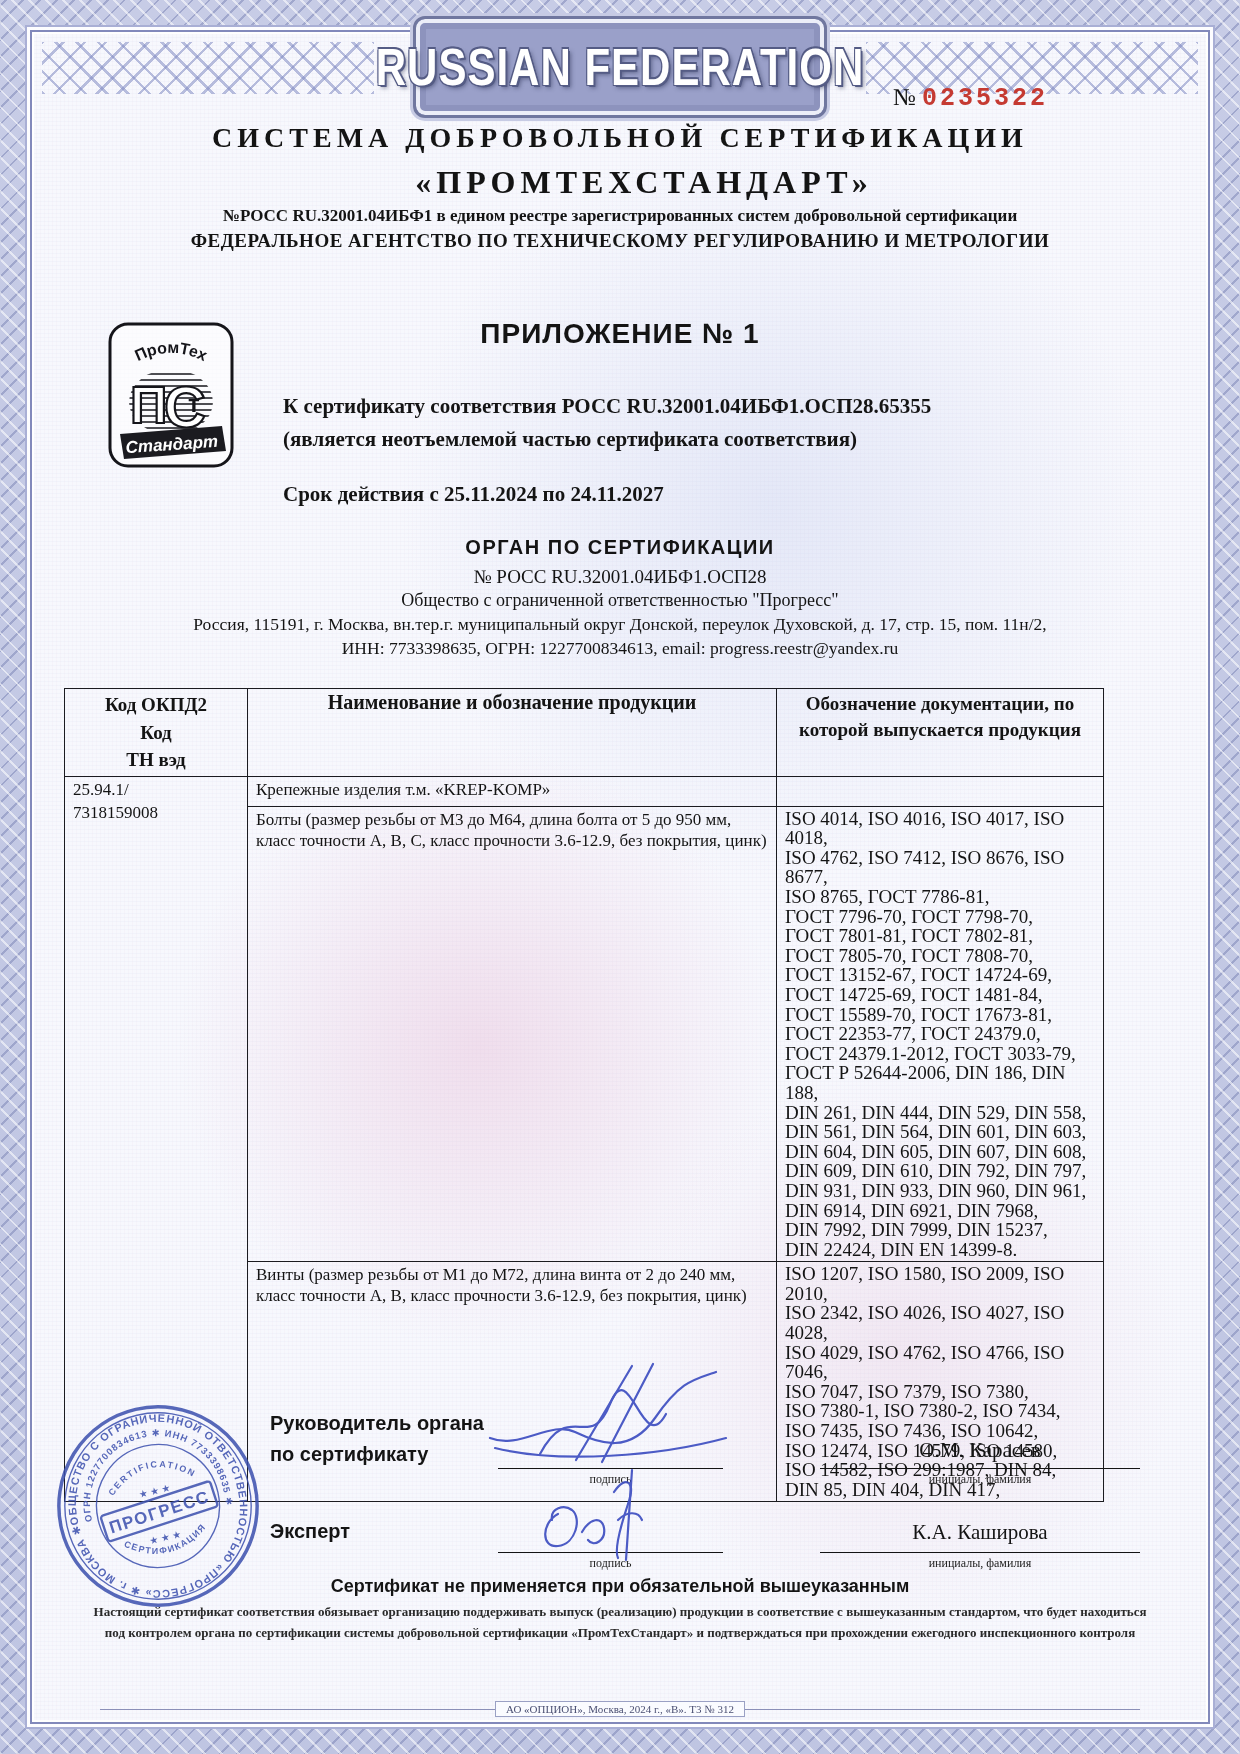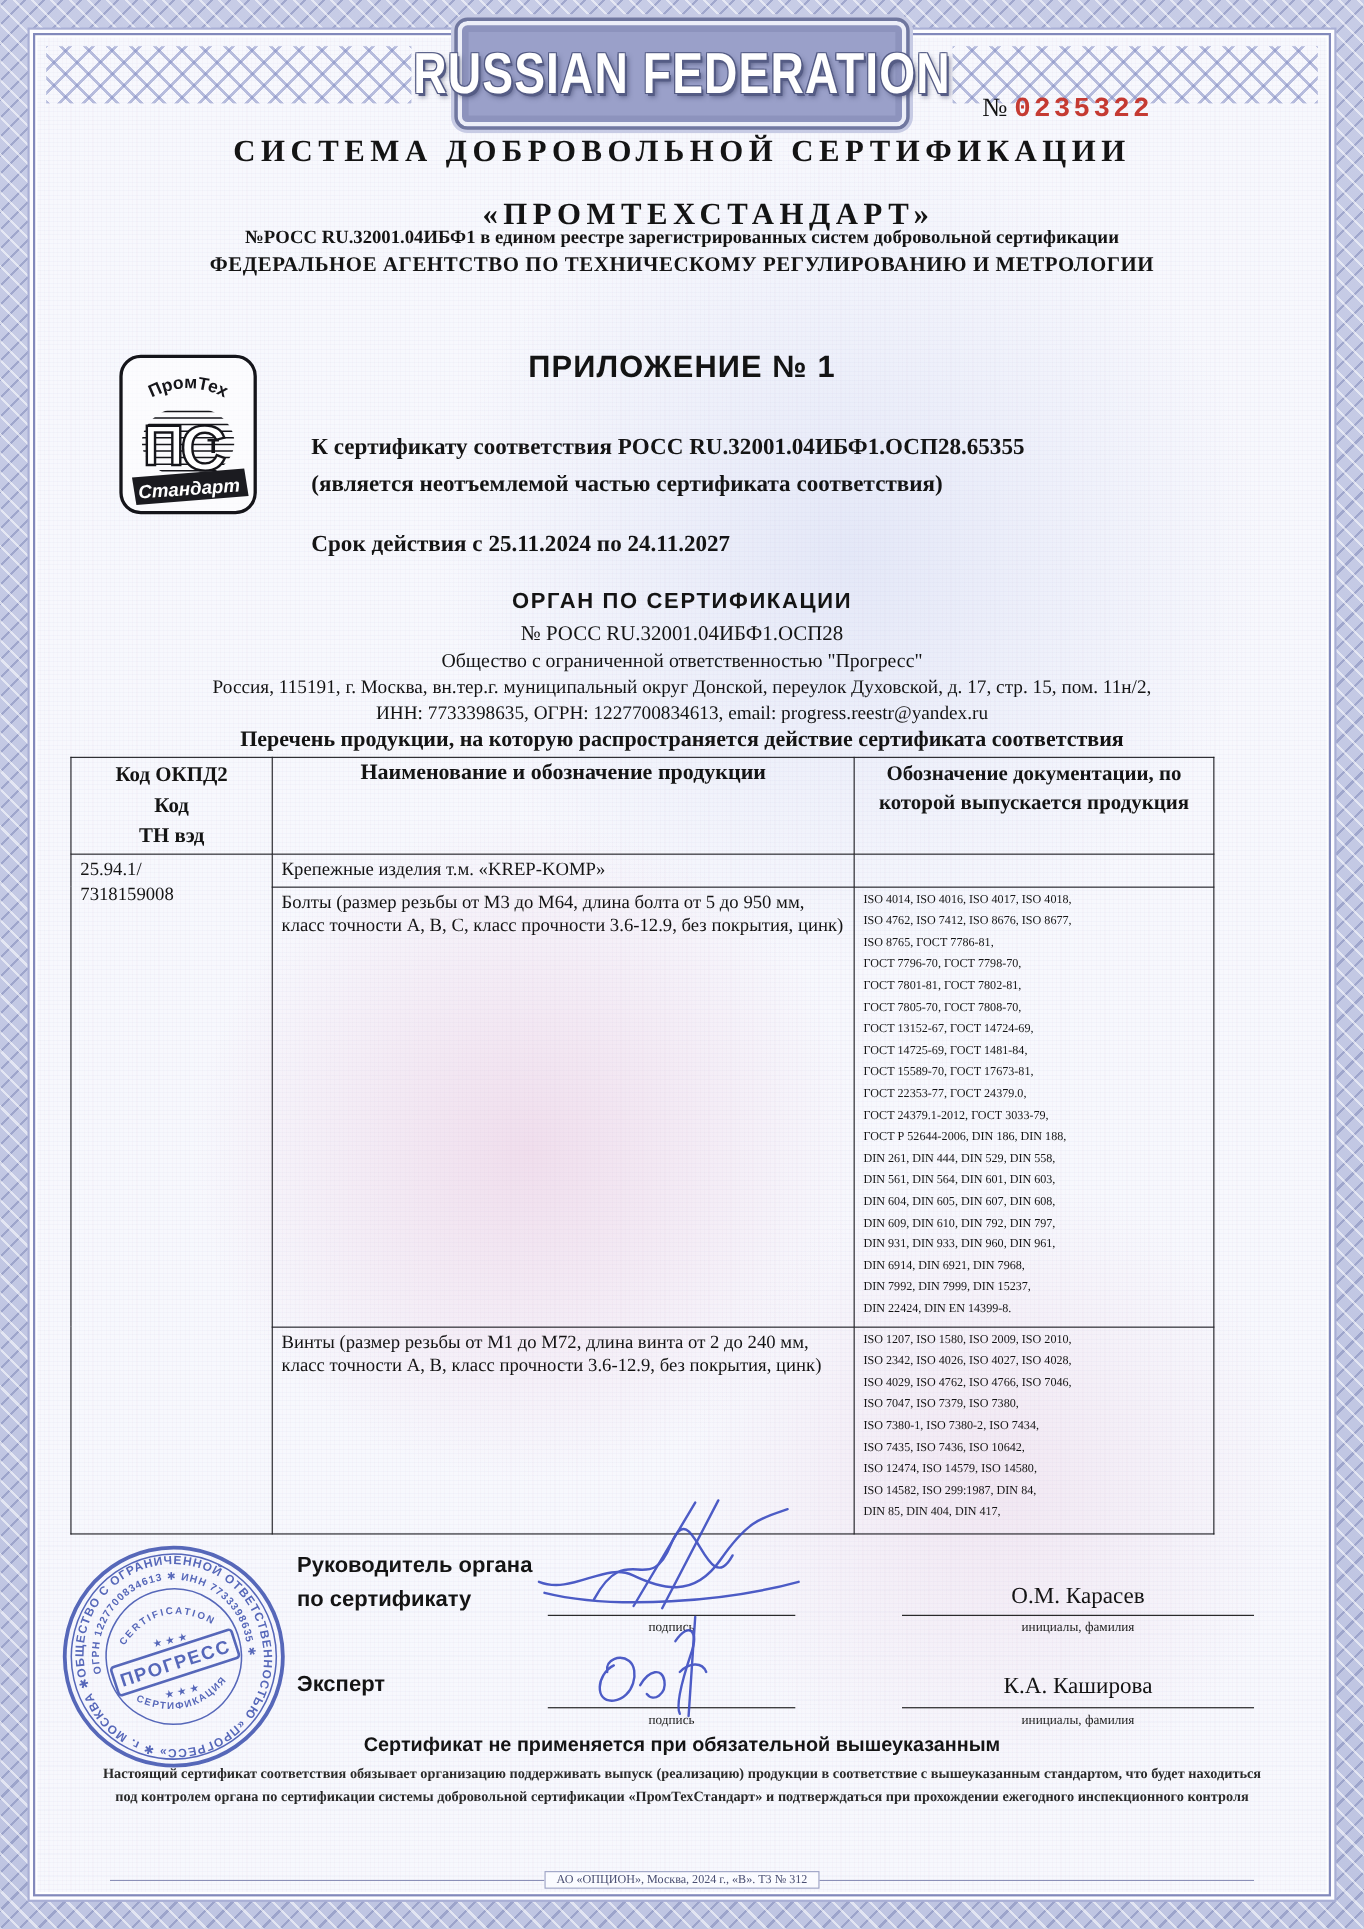--- a/index.html
+++ b/index.html
@@ -39,21 +39,21 @@
     box-shadow:0 0 0 3px #c7cbe4, inset 0 0 0 4px #eceef8, inset 0 0 0 10px #8d93bd;
     z-index:6; display:flex; align-items:center; justify-content:center;}
   .banner span{font-family:"Liberation Sans",sans-serif; font-weight:bold; font-size:42px;
     letter-spacing:1px; color:#fff; transform:scaleY(1.25); white-space:nowrap;
     text-shadow:2px 2px 0 #555c85,-1px -1px 0 #555c85,1px -1px 0 #555c85,-1px 1px 0 #555c85,3px 3px 4px rgba(40,45,80,.5);}
 
   .serial{top:84px; right:192px; font-size:24px; z-index:6;}
   .serial .num{font-family:"Liberation Mono",monospace; color:#c53a32; font-size:25px; letter-spacing:3px; font-weight:bold;}
 
   .title1{top:122px; font-size:28px; font-weight:bold; letter-spacing:5px;}
-  .title2{top:180px; font-size:28px; font-weight:bold; letter-spacing:5px;padding-left:48px;}
+  .title2{top:164px; font-size:32px; font-weight:bold; letter-spacing:5px;padding-left:48px;}
   .registry{top:206px; font-size:17px; font-weight:bold;}
   .agency{top:230px; font-size:19px; font-weight:bold; letter-spacing:.5px;}
   .annex{top:318px; font-size:28px; font-weight:bold; letter-spacing:1px;}
 
   .certref1{left:283px; top:394px; font-size:21px; font-weight:bold;}
   .certref2{left:283px; top:427px; font-size:21px; font-weight:bold;}
   .validity{left:283px; top:482px; font-size:21px; font-weight:bold;}
 
   .bodyhead{top:536px; font-size:20px; font-weight:bold; letter-spacing:1.5px;}
   .orgnum{top:566px; font-size:19px;}
@@ -66,21 +66,21 @@
   table.products th, table.products td{border:1.6px solid #1b1b20; vertical-align:top; padding:2px 8px;}
   th.h1{width:166px; font-size:19px; text-align:center; vertical-align:middle; line-height:1.45;margin-left:38px;}
   th.h2{width:512px; font-size:20px; text-align:center; vertical-align:middle;}
   th.h3{width:310px; font-size:19px; text-align:center; vertical-align:middle; line-height:1.35;}
   tr.hdr{height:80px;}
   tr.brand{height:30px;}
   tr.bolts{height:400px;}
   tr.screws{height:188px;}
   td.code{font-size:17px; line-height:1.35;}
   td.prod{font-size:17px; line-height:21px;}
-  td.docs{font-size:11px; line-height:19.6px; padding-left:10px;margin-left:24px;}
+  td.docs{font-size:19px; line-height:19.6px; padding-left:10px;margin-left:24px;}
 
   .sigline{border-top:1.6px solid #141414; height:0;}
   .sigcap{font-size:12px; text-align:center; color:#222;}
   .signame{font-size:21px; text-align:center;}
   .siglabel{font-size:20px; font-weight:bold; line-height:1.55;}
   .note{top:1576px; font-size:18px; font-weight:bold;}
   .fineprint{top:1602px; left:88px; right:88px; text-align:center; font-size:13px; font-weight:600; line-height:1.6; color:#2a2a2a;}
   .footer{top:1701px; left:100px; right:100px; display:flex; align-items:center; z-index:7;}
   .footer .line{flex:1; border-top:1px solid #8b90b8;}
   .footer .chip{font-size:11px; color:#4a4f72; background:#fafbff; border:1px solid #9aa0c4; padding:1px 10px; white-space:nowrap;}
@@ -145,21 +145,20 @@
 
   <div class="abs certref1">К сертификату соответствия РОСС RU.32001.04ИБФ1.ОСП28.65355</div>
   <div class="abs certref2">(является неотъемлемой частью сертификата соответствия)</div>
   <div class="abs validity">Срок действия с 25.11.2024 по 24.11.2027</div>
 
   <div class="abs center bodyhead sans">ОРГАН ПО СЕРТИФИКАЦИИ</div>
   <div class="abs center orgnum">№ РОСС RU.32001.04ИБФ1.ОСП28</div>
   <div class="abs center orgname">Общество с ограниченной ответственностью "Прогресс"</div>
   <div class="abs center orgaddr">Россия, 115191, г. Москва, вн.тер.г. муниципальный округ Донской, переулок Духовской, д. 17, стр. 15, пом. 11н/2,</div>
   <div class="abs center orgcont">ИНН: 7733398635, ОГРН: 1227700834613, email: progress.reestr@yandex.ru</div>
-  <div class="abs center tabletitle">Перечень продукции, на которую распространяется действие сертификата соответствия</div>
 
   <table class="products">
     <tbody>
         <tr class="hdr">
       <th class="h1 prewrap">Код ОКПД2
 Код
 ТН вэд</th>
       <th class="h2">Наименование и обозначение продукции</th>
       <th class="h3">Обозначение документации, по которой выпускается продукция</th>
     </tr>

